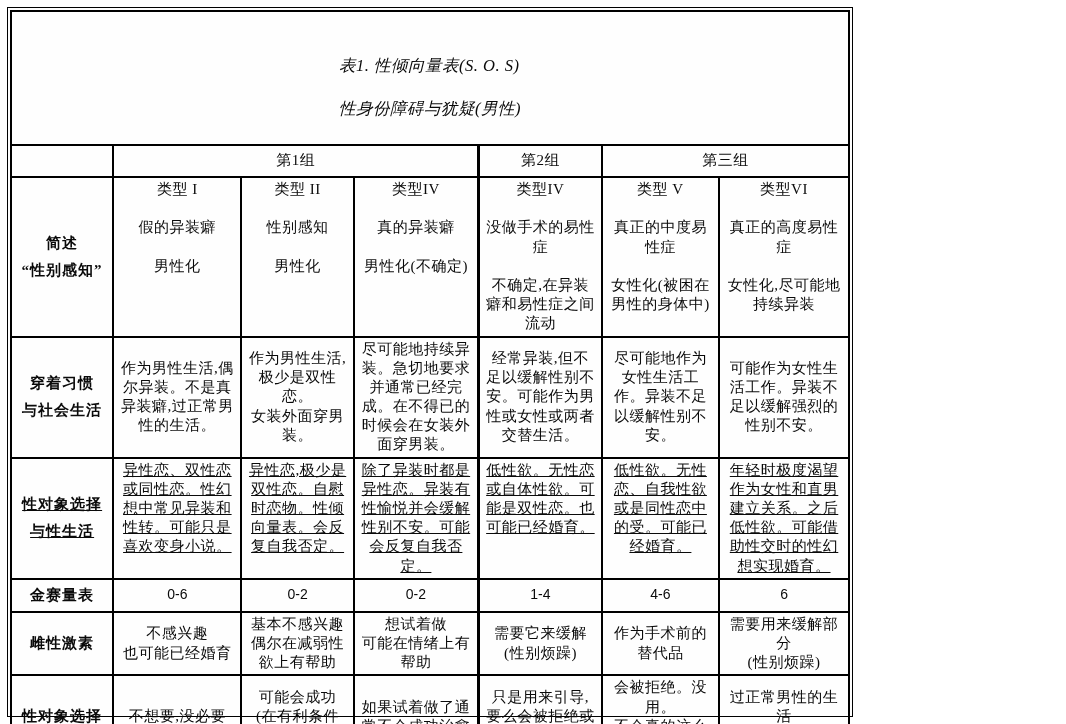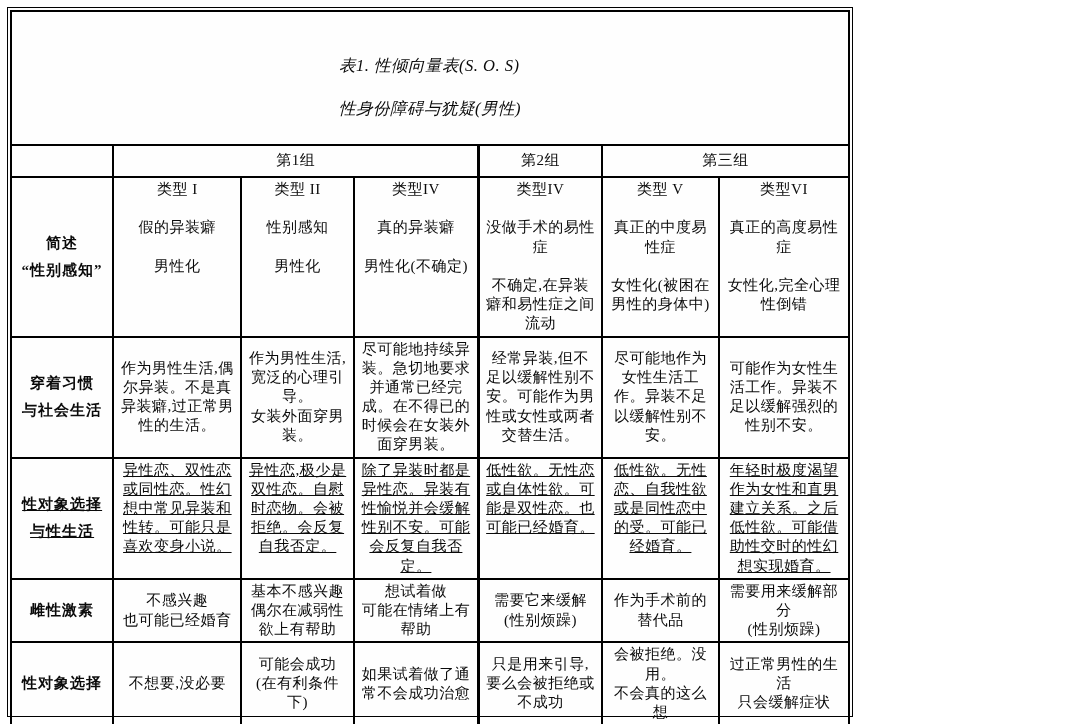--- a/index.html
+++ b/index.html
@@ -135,46 +135,55 @@
 不确定,在异装癖和易性症之间流动</td>
         <td class="cell">类型 V
 
 真正的中度易性症
 
 女性化(被困在男性的身体中)</td>
         <td class="cell">类型VI
 
 真正的高度易性症
 
-女性化,完全心理性倒错</td>
+女性化,尽可能地持续异装</td>
       </tr>
 
       <tr class="r-dress">
         <td class="lbl">穿着习惯
 与社会生活</td>
         <td class="cell">作为男性生活,偶尔异装。不是真异装癖,过正常男性的生活。</td>
-        <td class="cell">作为男性生活,宽泛的心理引导。
+        <td class="cell">作为男性生活,极少是双性恋。
 女装外面穿男装。</td>
         <td class="cell">尽可能地持续异装。急切地要求并通常已经完成。在不得已的时候会在女装外面穿男装。</td>
         <td class="cell gb">经常异装,但不足以缓解性别不安。可能作为男性或女性或两者交替生活。</td>
         <td class="cell">尽可能地作为女性生活工作。异装不足以缓解性别不安。</td>
         <td class="cell">可能作为女性生活工作。异装不足以缓解强烈的性别不安。</td>
       </tr>
 
       <tr class="r-sex">
         <td class="lbl">性对象选择
 与性生活</td>
         <td class="cell">异性恋、双性恋或同性恋。性幻想中常见异装和性转。可能只是喜欢变身小说。</td>
-        <td class="cell">异性恋,极少是双性恋。自慰时恋物。会被拒绝。会反复自我否定。</td>
+        <td class="cell">异性恋,极少是双性恋。自慰时恋物。性倾向量表。会反复自我否定。</td>
         <td class="cell">除了异装时都是异性恋。异装有性愉悦并会缓解性别不安。可能会反复自我否定。</td>
         <td class="cell gb">低性欲。无性恋或自体性欲。可能是双性恋。也可能已经婚育。</td>
         <td class="cell">低性欲。无性恋、自我性欲或是同性恋中的受。可能已经婚育。</td>
         <td class="cell">年轻时极度渴望作为女性和直男建立关系。之后低性欲。可能借助性交时的性幻想实现婚育。</td>
       </tr>
 
+      <tr class="r-kinsey">
+        <td class="lbl">金赛量表</td>
+        <td class="cell">0-6</td>
+        <td class="cell">0-2</td>
+        <td class="cell">0-2</td>
+        <td class="cell gb">1-4</td>
+        <td class="cell">4-6</td>
+        <td class="cell">6</td>
+      </tr>
 
 
       <tr class="r-horm">
         <td class="lbl">雌性激素</td>
         <td class="cell">不感兴趣
 也可能已经婚育</td>
         <td class="cell">基本不感兴趣
 偶尔在减弱性欲上有帮助</td>
         <td class="cell">想试着做
 可能在情绪上有帮助</td>

